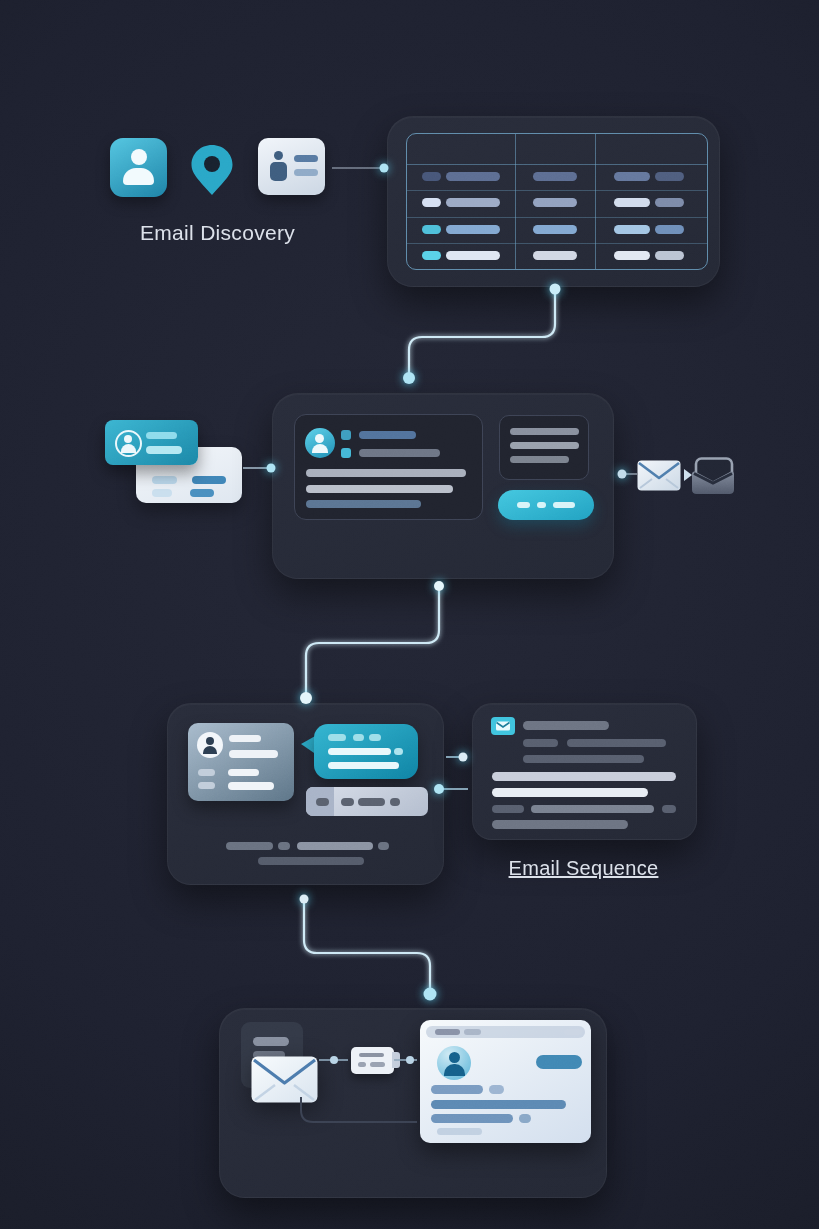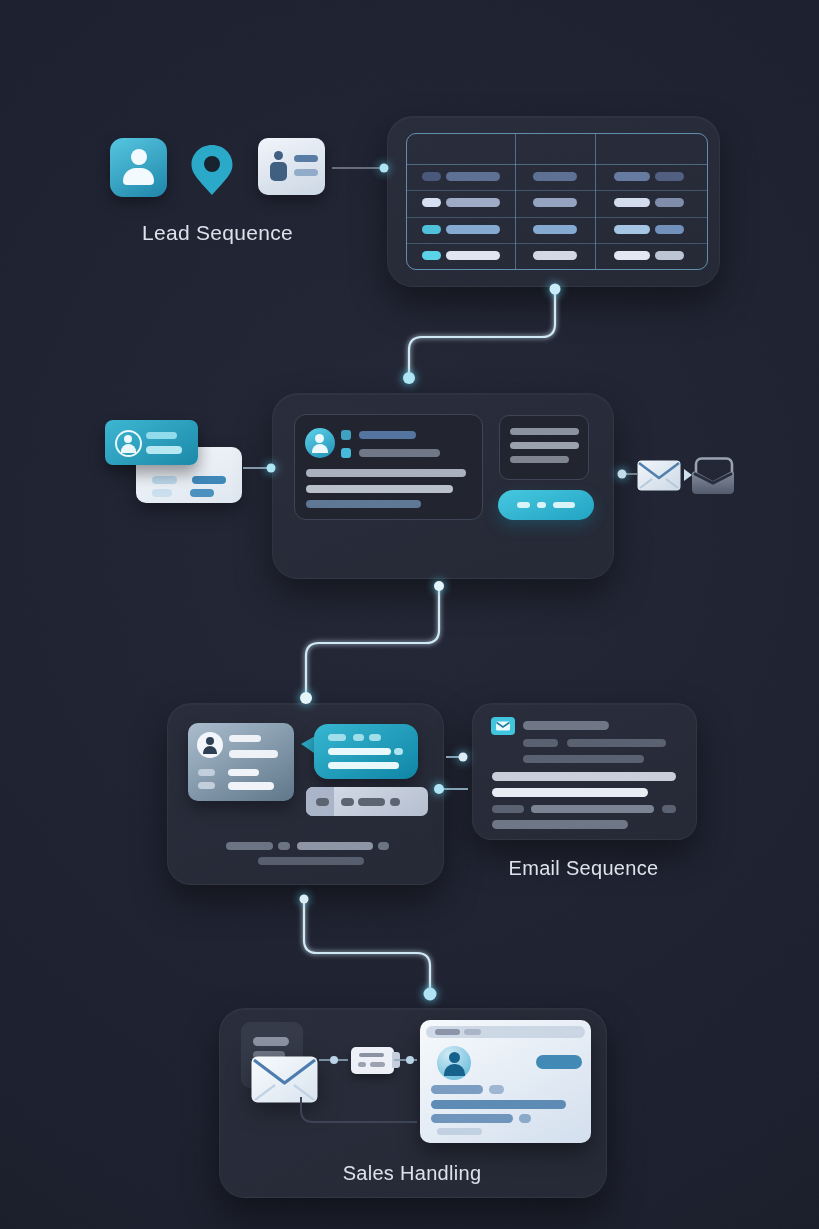--- a/index.html
+++ b/index.html
@@ -45,21 +45,21 @@
     </svg>
 
     <div class="abs" style="left:258px;top:138px;width:67px;height:57px;border-radius:10px;background:linear-gradient(160deg,#f1f5fa,#ccd7e4);box-shadow:0 6px 14px rgba(0,0,0,.35);">
       <div class="avatar-head" style="left:16px;top:13px;width:9px;height:9px;background:#3f5e80;"></div>
       <div class="avatar-body" style="left:12px;top:24px;width:17px;height:19px;background:#3f5e80;border-radius:5px;"></div>
       <div class="p" style="left:36px;top:17px;width:24px;height:7px;background:#587ba3;"></div>
       <div class="p" style="left:36px;top:31px;width:24px;height:7px;background:#90abc8;"></div>
     </div>
   </div>
 
-  <div class="stage-label" style="left:95px;top:221px;width:245px;font-size:21px;">Lead Sequence</div>
+  <div class="stage-label" style="left:95px;top:221px;width:245px;font-size:21px;">Email Discovery</div>
 
   <div class="panel" style="left:387px;top:116px;width:331px;height:169px;border-radius:26px;">
     <div class="abs" style="left:18px;top:16px;width:300px;height:135px;border:1px solid rgba(111,166,201,.8);border-radius:10px;">
 
       <div class="abs" style="left:108px;top:0;width:1px;height:135px;background:rgba(111,166,201,.55);"></div>
       <div class="abs" style="left:188px;top:0;width:1px;height:135px;background:rgba(111,166,201,.55);"></div>
       <div class="abs" style="left:0;top:30px;width:300px;height:1px;background:rgba(111,166,201,.5);"></div>
       <div class="abs" style="left:0;top:56px;width:300px;height:1px;background:rgba(111,166,201,.35);"></div>
       <div class="abs" style="left:0;top:83px;width:300px;height:1px;background:rgba(111,166,201,.35);"></div>
       <div class="abs" style="left:0;top:109px;width:300px;height:1px;background:rgba(111,166,201,.35);"></div>
@@ -211,21 +211,21 @@
     <div class="p" style="left:50px;top:35px;width:35px;height:8px;background:#596070;"></div>
     <div class="p" style="left:94px;top:35px;width:99px;height:8px;background:#596070;"></div>
     <div class="p" style="left:50px;top:51px;width:121px;height:8px;background:#596070;"></div>
     <div class="p" style="left:19px;top:68px;width:184px;height:9px;background:#c9cedb;"></div>
     <div class="p" style="left:19px;top:84px;width:156px;height:9px;background:#e8edf4;"></div>
     <div class="p" style="left:19px;top:101px;width:32px;height:8px;background:#596070;"></div>
     <div class="p" style="left:58px;top:101px;width:123px;height:8px;background:#7b8392;"></div>
     <div class="p" style="left:189px;top:101px;width:14px;height:8px;background:#596070;"></div>
     <div class="p" style="left:19px;top:116px;width:136px;height:9px;background:#6e7584;"></div>
   </div>
-  <div class="stage-label" style="left:472px;top:857px;width:223px;font-size:20px;">Email Sequence</div>
+  <div class="stage-label" style="left:472px;top:857px;width:223px;font-size:20px;text-decoration:underline;">Email Sequence</div>
 
   <div class="panel" style="left:219px;top:1008px;width:386px;height:188px;border-radius:26px;">
 
     <div class="abs" style="left:21px;top:13px;width:62px;height:66px;border-radius:9px;background:#343a48;">
       <div class="p" style="left:12px;top:15px;width:36px;height:9px;background:#8a92a2;"></div>
       <div class="p" style="left:12px;top:29px;width:32px;height:8px;background:#6e7686;"></div>
     </div>
 
     <svg class="abs" style="left:31px;top:47px;filter:drop-shadow(0 7px 12px rgba(0,0,0,.4));" width="67" height="47" viewBox="0 0 67 47">
       <defs>
@@ -258,21 +258,20 @@
       </div>
       <div class="p" style="left:116px;top:35px;width:46px;height:14px;background:#4189b5;"></div>
       <div class="p" style="left:11px;top:65px;width:52px;height:9px;background:#7b9cc2;"></div>
       <div class="p" style="left:69px;top:65px;width:15px;height:9px;background:#9db5d2;"></div>
       <div class="p" style="left:11px;top:80px;width:135px;height:9px;background:#5d8ab4;"></div>
       <div class="p" style="left:11px;top:94px;width:82px;height:9px;background:#6f94bc;"></div>
       <div class="p" style="left:99px;top:94px;width:12px;height:9px;background:#8aa8c8;"></div>
       <div class="p" style="left:17px;top:108px;width:45px;height:7px;background:#c2d1e2;"></div>
     </div>
   </div>
-  <div class="stage-label" style="left:219px;top:1162px;width:386px;font-size:20px;">Sales Handling</div>
 
   <svg class="overlay" width="819" height="1229" viewBox="0 0 819 1229">
     <defs>
       <filter id="glow" x="-60%" y="-60%" width="220%" height="220%">
         <feGaussianBlur stdDeviation="2.6" result="b"></feGaussianBlur>
         <feMerge>
             <feMergeNode in="b"></feMergeNode>
             <feMergeNode in="SourceGraphic"></feMergeNode>
           </feMerge>
       </filter>

